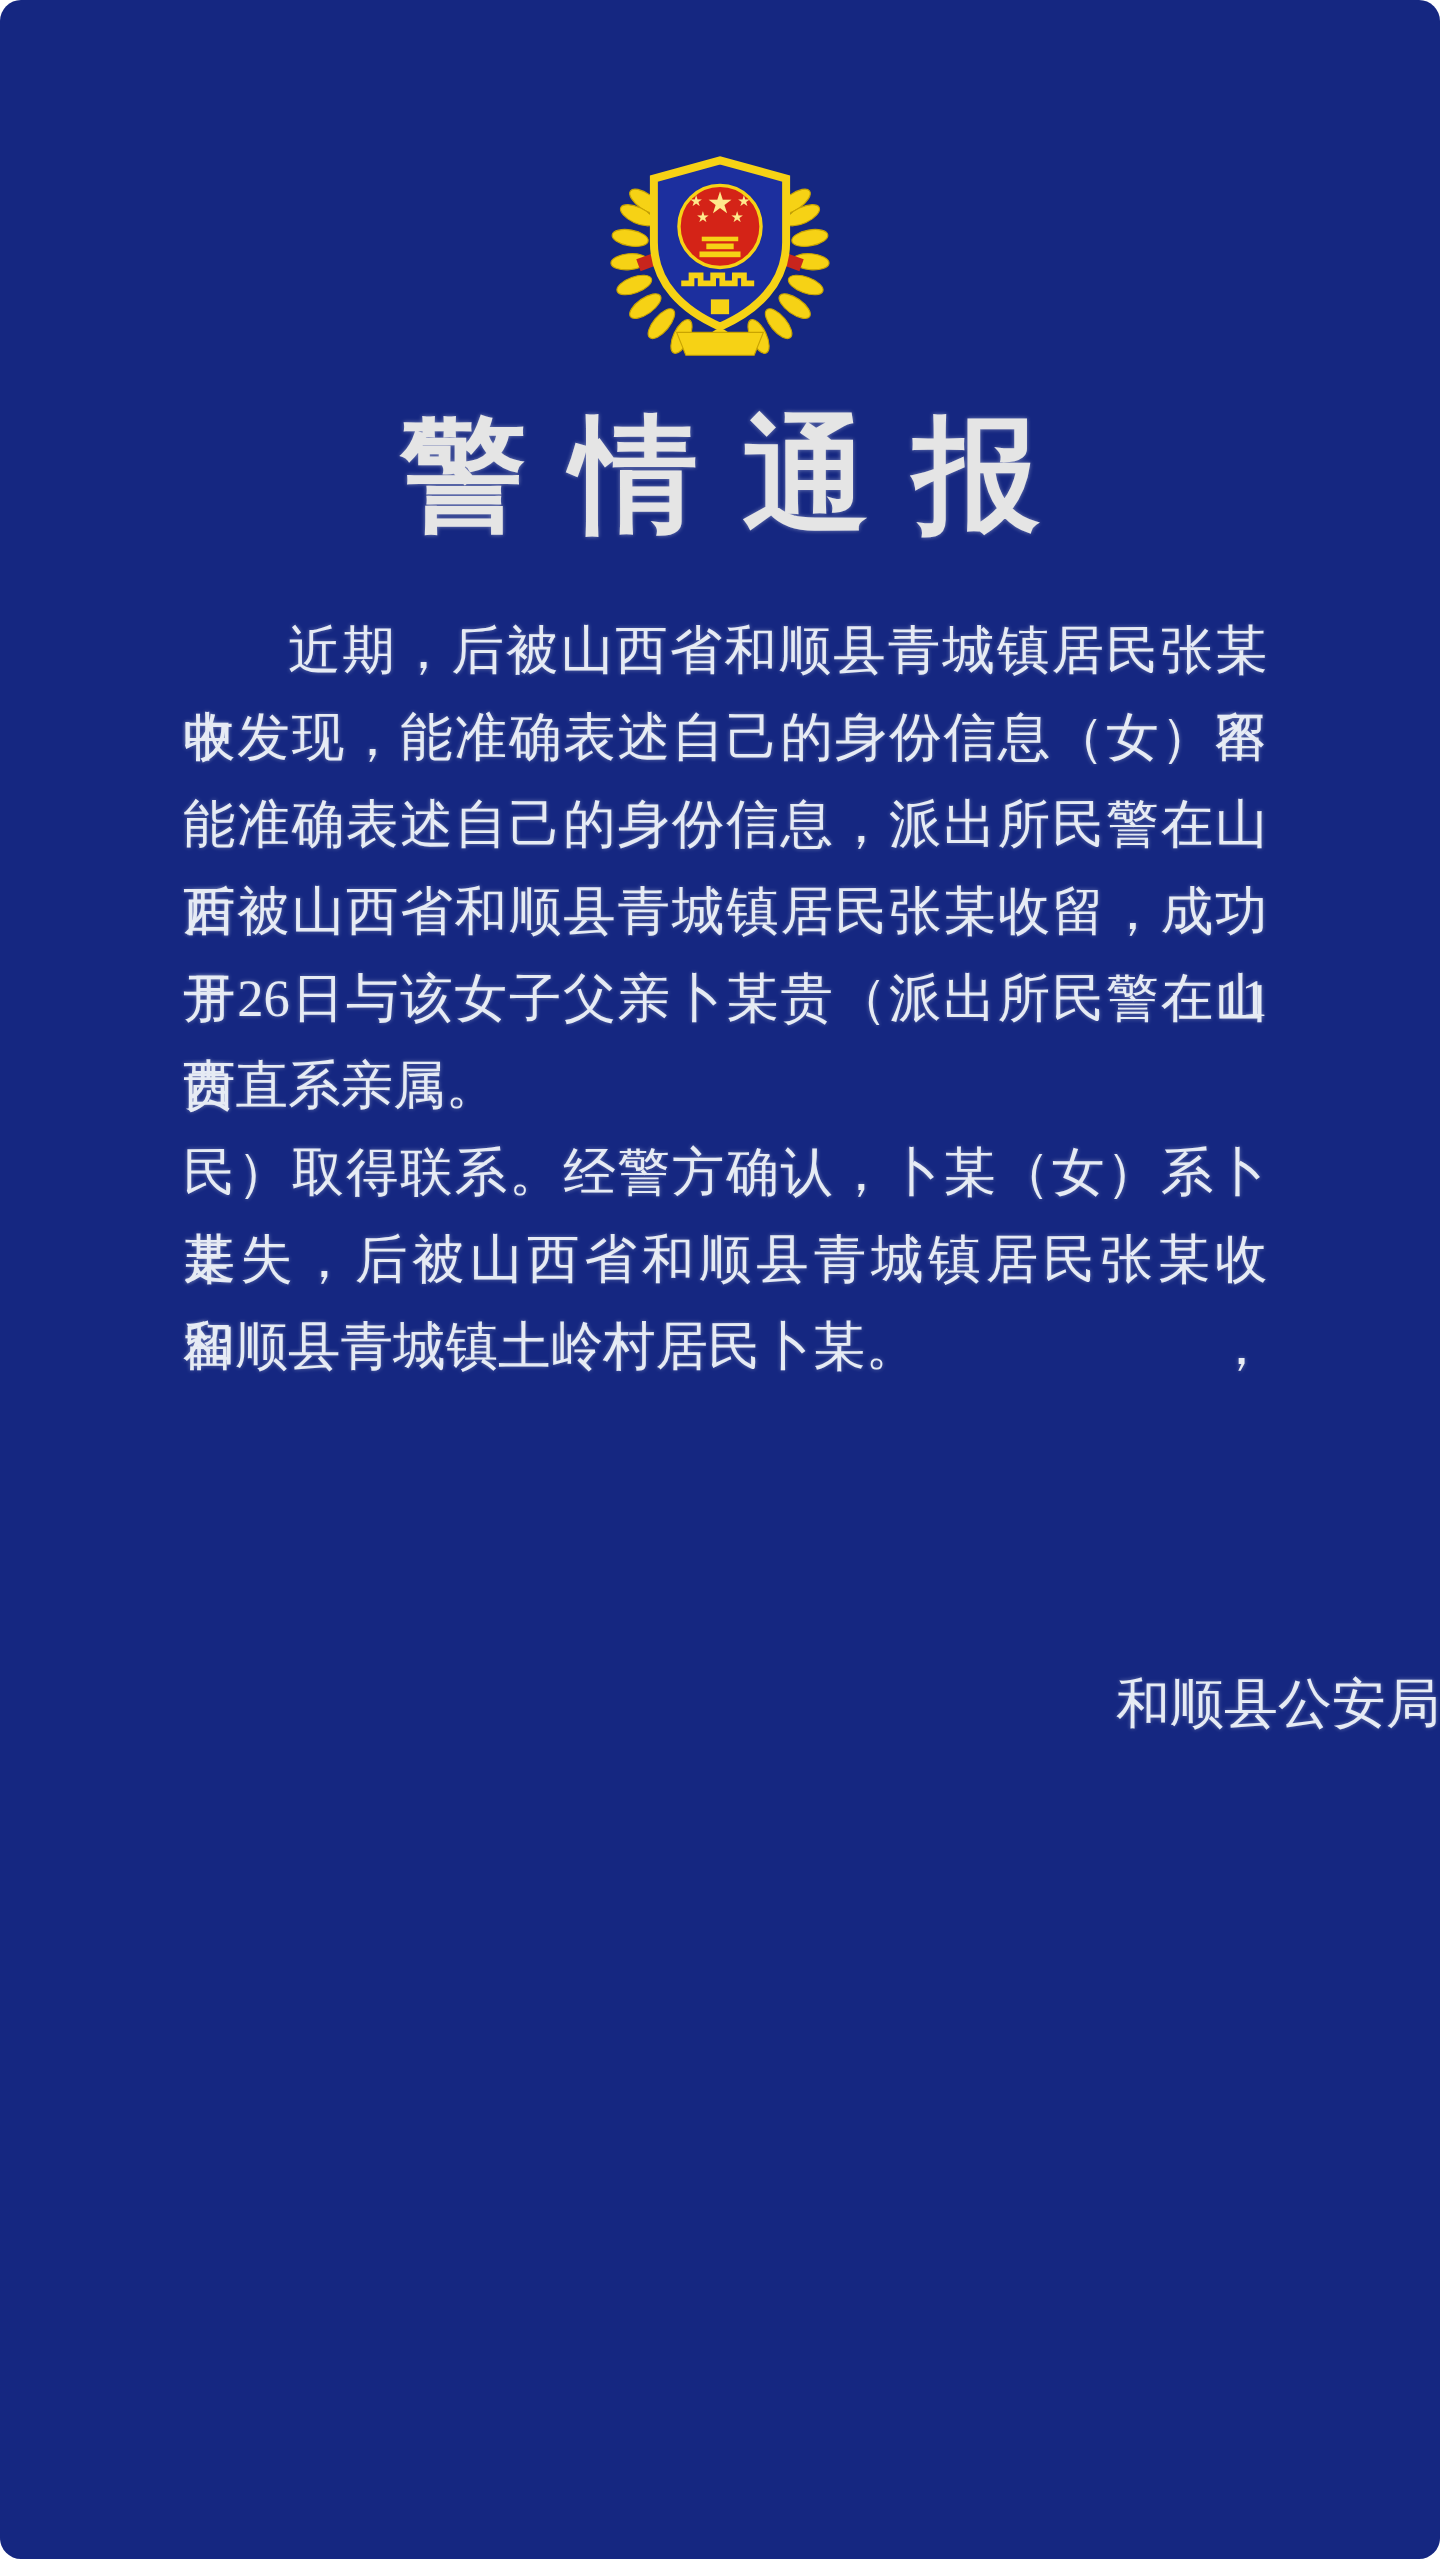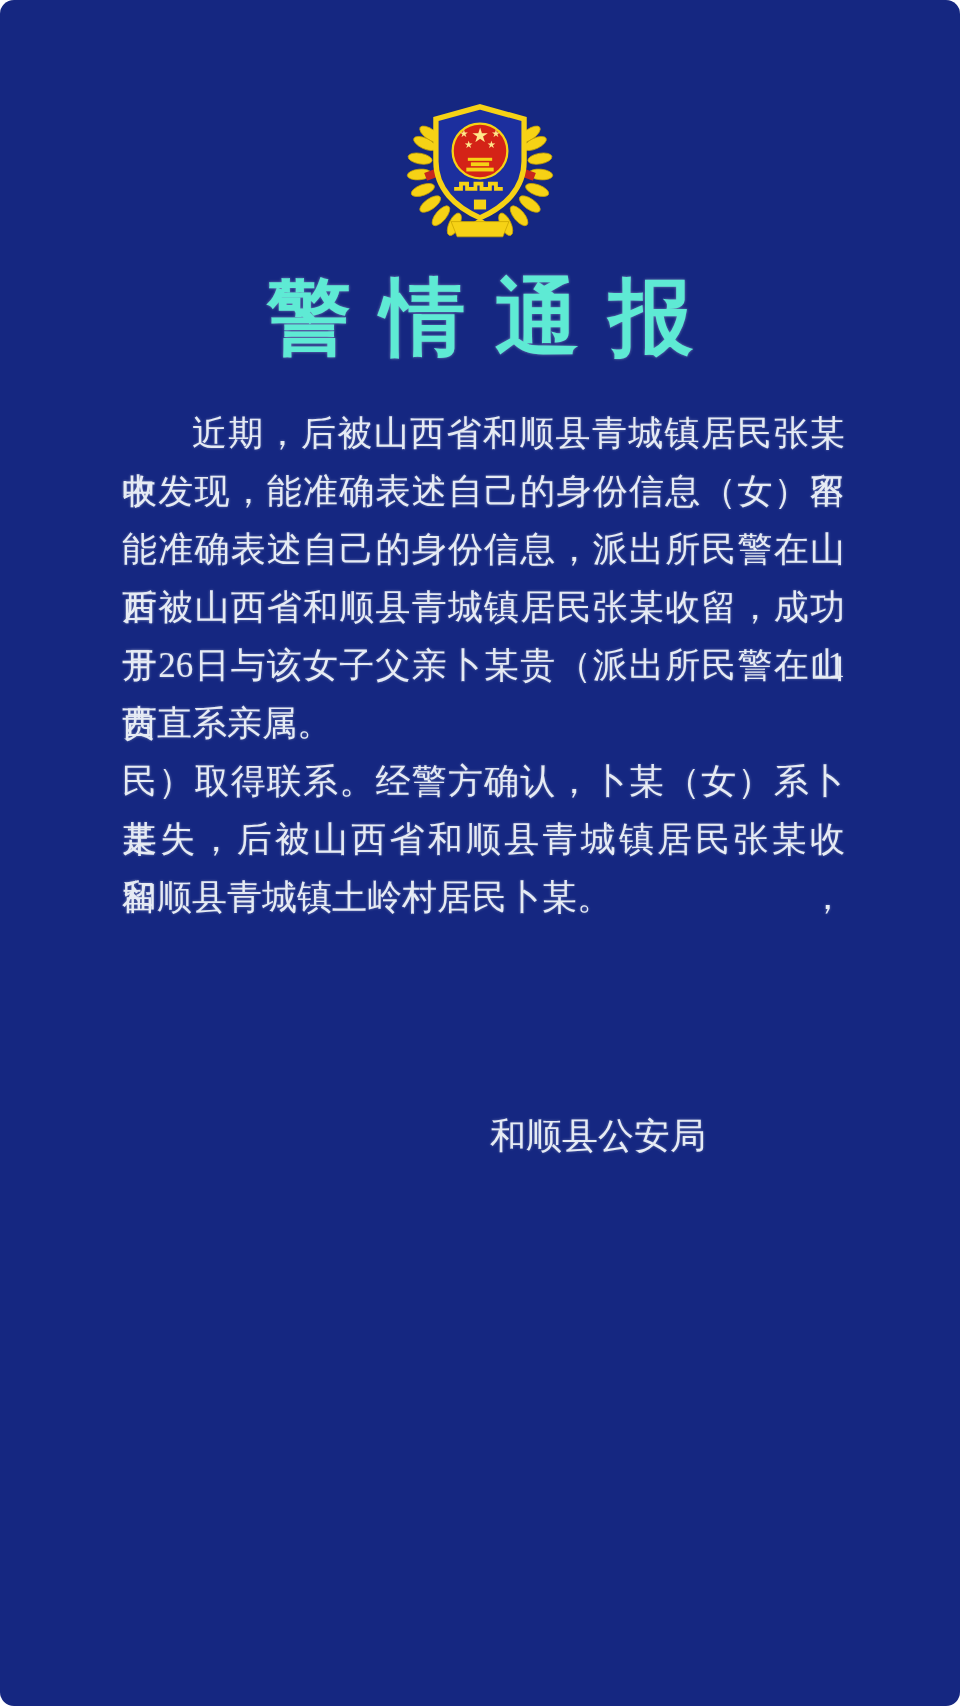--- a/index.html
+++ b/index.html
@@ -18,21 +18,21 @@
     transform:translateX(-50%);
     width:152px; height:158px;
   }
   .title {
     position:absolute;
     top:268px; left:0; width:100%;
     text-align:center;
     font-size:84px;
     line-height:1.2;
     font-weight:bold;
-    color:#5eead4;
+    color:#e5e5e5;
     letter-spacing:30px;
     text-indent:30px;
     text-shadow:0 0 3px rgba(244,247,253,0.45);
     white-space:nowrap;
   }
   .body-text {
     position:absolute;
     top:405px; left:122px; right:115px;
     color:#e6ebf4;
     font-size:35px;
@@ -44,21 +44,21 @@
   }
   .line.fill {
     text-align:justify;
     text-align-last:justify;
     text-justify:inter-character;
   }
   .line.indent { text-indent:70px; }
   .sig-block {
     position:absolute;
     top:1106px; left:236px; right:0;
-    text-align:center;
+    text-align:right;
     color:#e6ebf4;
     font-size:36px;
     text-shadow:0 0 3px rgba(230,235,244,0.4);
   }
   .sig-line { line-height:60px; }
 </style>
 </head>
 <body>
 
 <div class="poster">

